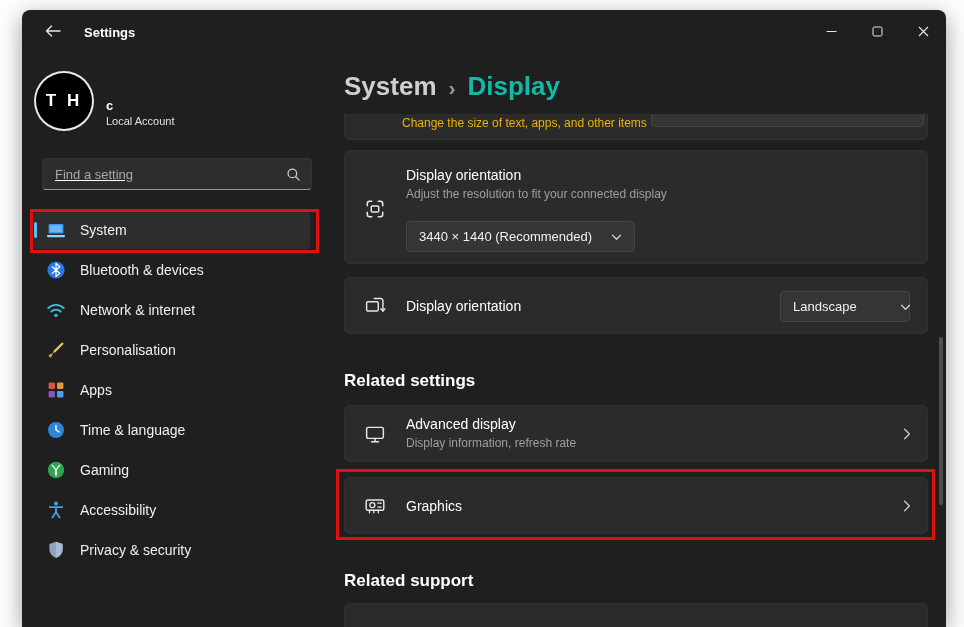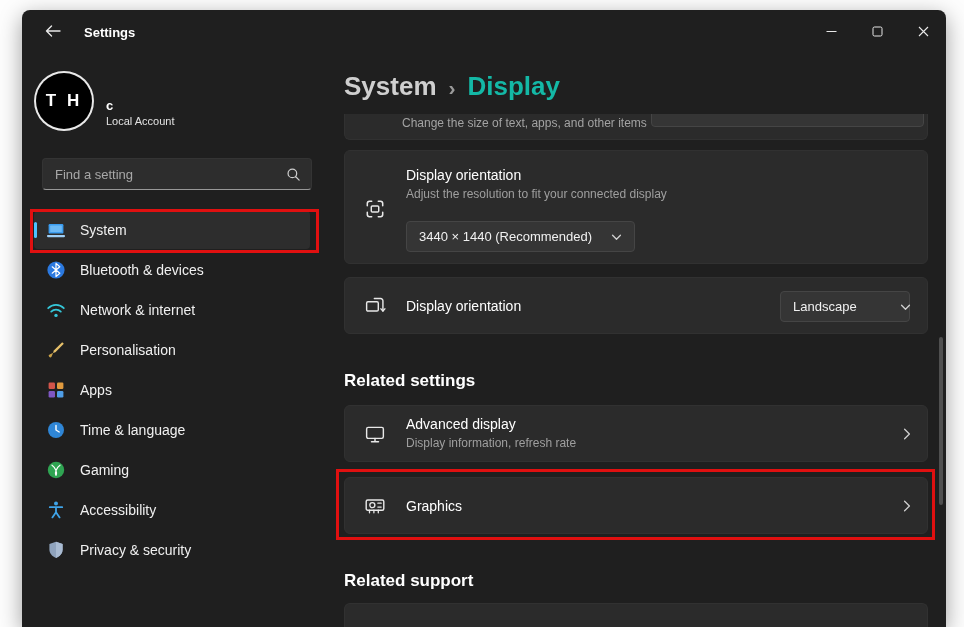--- a/index.html
+++ b/index.html
@@ -31,41 +31,41 @@
             display:flex; align-items:center; justify-content:center;
             font-size:17px; font-weight:700; letter-spacing:3px;
             box-shadow:0 0 0 2px #e9e9e9; }
   .user-name { font-size:13px; font-weight:700; line-height:16px; }
   .user-sub  { font-size:11px; color:#e2e2e2; line-height:15px; }
   .searchbox { position:absolute; left:20px; right:10px; top:103px; height:32px;
                background:#2d2d2d; border:1px solid #343434; border-bottom:1px solid #989898;
                border-radius:4px; }
   .searchbox input { width:100%; height:100%; background:transparent; border:none; outline:none;
                      color:#fff; font-size:13px; padding:0 32px 0 12px;
-                     font-family:"Liberation Sans", sans-serif; }
+                     font-family:"Liberation Sans", sans-serif;text-decoration:underline; }
   .searchbox input::placeholder { color:#a8a8a8; }
   .search-ic { position:absolute; right:10px; top:8px; pointer-events:none; }
   .nav { position:absolute; left:12px; right:12px; top:156px; }
   .nav-item { position:relative; height:38px; margin-bottom:2px; padding:0 12px;
               display:flex; align-items:center; gap:14px; border-radius:4px;
               font-size:14px; color:#f0f0f0; cursor:pointer; }
   .nav-item.selected { background:#2d2d2d; }
   .accent-pill { position:absolute; left:0; top:11px; width:3px; height:16px;
                  border-radius:2px; background:#4cc2ff; }
   .nav-ic { width:20px; height:20px; display:flex; align-items:center; justify-content:center; flex:0 0 20px; }
   
   .main { position:absolute; left:300px; top:45px; right:0; bottom:0; }
   .breadcrumb { position:absolute; left:22px; top:16px; display:flex; align-items:baseline; gap:12px;
                 font-size:26px; font-weight:600; }
   .bc-parent { color:#cfcfcf; cursor:pointer; }
   .bc-sep { color:#9a9a9a; font-size:21px; }
   .bc-current { color:#14b8a6; }
   .card { position:absolute; left:22px; right:18px; background:#2b2b2b; border:1px solid #313131; }
   .card-cut-top { top:59px; height:26px; border-radius:0 0 6px 6px; border-top:none; overflow:hidden; }
-  .cut-sub { position:absolute; left:57px; top:2px; font-size:12px; color:#a3a3a3; white-space:nowrap; }
+  .cut-sub { position:absolute; left:57px; top:2px; font-size:12px; color:#eab308; white-space:nowrap; }
   .cut-dd { position:absolute; right:3px; top:-17px; width:273px; height:30px;
             background:#353535; border:1px solid #454545; border-radius:4px; }
   .card-res { top:95px; height:114px; border-radius:6px; }
   .card-orient { top:222px; height:57px; border-radius:6px; }
   .card-adv { top:350px; height:57px; border-radius:6px; cursor:pointer; }
   .card-gfx { top:422px; height:57px; border-radius:6px; cursor:pointer; }
   .card-cut-bottom { top:548px; height:24px; border-radius:6px 6px 0 0; border-bottom:none; }
   .row-ic { position:absolute; left:19px; width:22px; height:22px; display:flex; align-items:center; justify-content:center; }
   .card-title { position:absolute; left:61px; font-size:14px; color:#ffffff; white-space:nowrap; }
   .card-sub { position:absolute; left:61px; font-size:12px; color:#9f9f9f; white-space:nowrap; }

